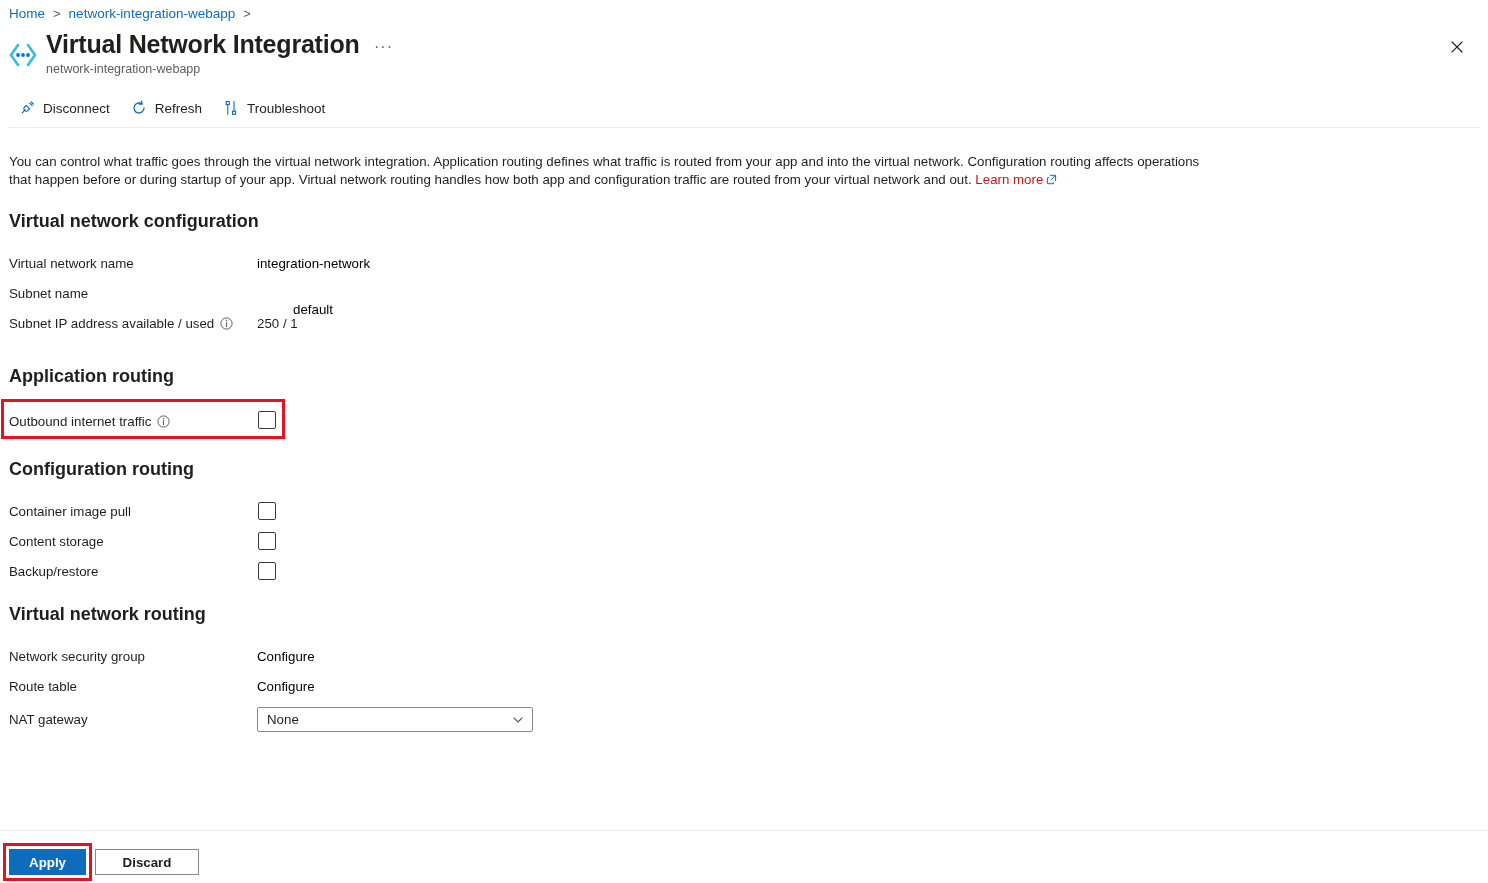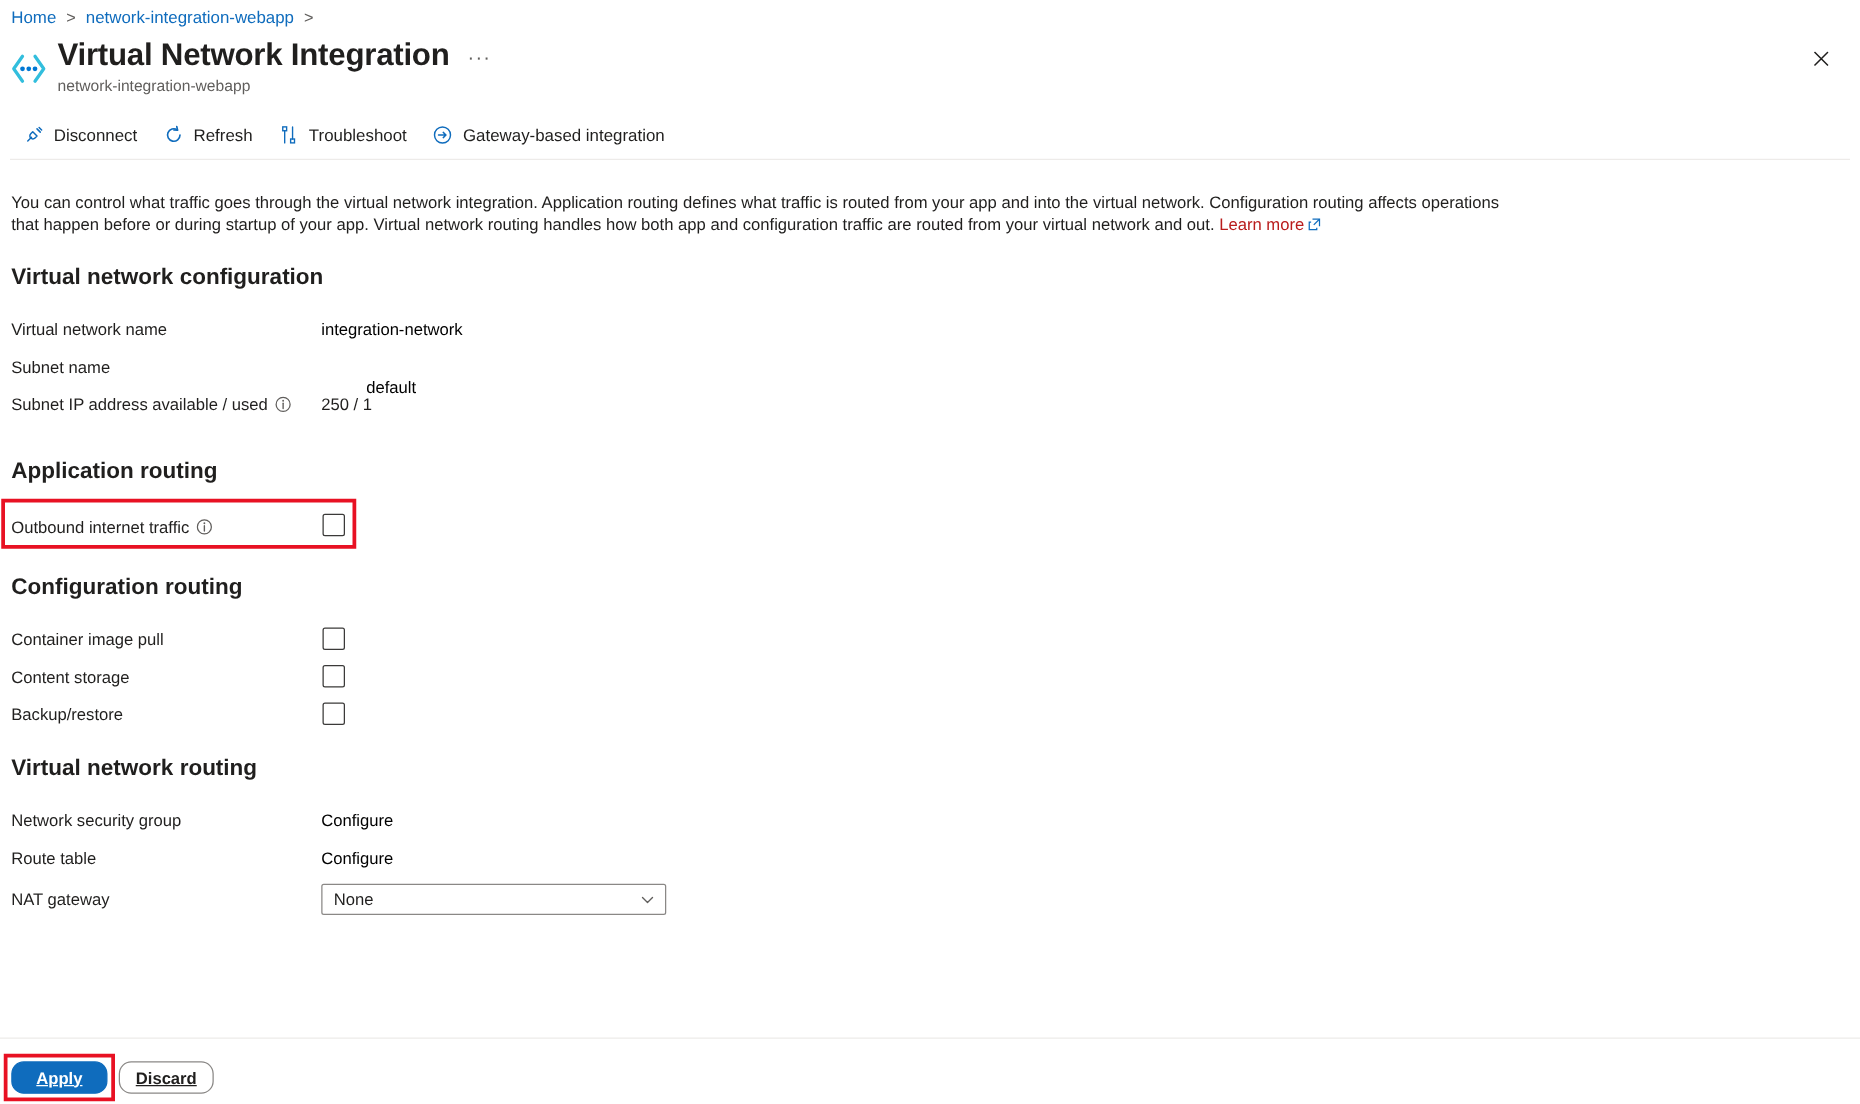--- a/index.html
+++ b/index.html
@@ -220,34 +220,33 @@
   }
   .btn {
     position: absolute;
     height: 26px;
     font-size: 13.3px;
     font-weight: 600;
     display: flex;
     align-items: center;
     justify-content: center;
     cursor: pointer;
-    border-radius: 10px;
+    border-radius: 0;
     font-family: "Liberation Sans", sans-serif;
-    text-decoration: underline;
   }
   .btn-primary {
     left: 9px; top: 849px;
     width: 77px;
     background: #0f6cbd;
     color: #ffffff;
     border: 1px solid #0f6cbd;
   }
   .btn-secondary {
     left: 95px; top: 849px;
-    width: 76px;
+    width: 104px;
     background: #ffffff;
     color: #201f1e;
     border: 1px solid #8a8886;
   }
 </style>
 </head>
 <body>
 
 <div class="breadcrumb">
   <a>Home</a>
@@ -302,29 +301,20 @@
       <svg width="16" height="16" viewBox="0 0 16 16">
         <rect x="3.2" y="1.5" width="3.1" height="3.1" fill="none" stroke="#0f6cbd" stroke-width="1.1"></rect>
         <path d="M4.75 4.6 L4.75 14.3" stroke="#0f6cbd" stroke-width="1.1" stroke-linecap="round"></path>
         <rect x="9.5" y="11.2" width="3.1" height="3.1" fill="none" stroke="#0f6cbd" stroke-width="1.1"></rect>
         <path d="M11.05 11.2 L11.05 1.6" stroke="#0f6cbd" stroke-width="1.1" stroke-linecap="round"></path>
       </svg>
     </span>
     <span>Troubleshoot</span>
   </div>
 
-  <div class="cmd">
-    <span class="ci">
-      <svg width="16" height="16" viewBox="0 0 16 16">
-        <circle cx="8" cy="8" r="6.4" fill="none" stroke="#0f6cbd" stroke-width="1.15"></circle>
-        <path d="M4.8 8 L10.6 8 M8.6 5.9 L10.8 8 L8.6 10.1" fill="none" stroke="#0f6cbd" stroke-width="1.15" stroke-linecap="round" stroke-linejoin="round"></path>
-      </svg>
-    </span>
-    <span>Gateway-based integration</span>
-  </div>
 
 </div>
 
 <div class="divider-top"></div>
 
 <div class="description">
   <span>You can control what traffic goes through the virtual network integration. Application routing defines what traffic is routed from your app and into the virtual network. Configuration routing affects operations that happen before or during startup of your app. Virtual network routing handles how both app and configuration traffic are routed from your virtual network and out. </span><a>Learn more</a><span class="ext-icon"><svg width="11" height="11" viewBox="0 0 11 11">
         <path d="M4 1.3 H9.6 V6.9" fill="none" stroke="#0f6cbd" stroke-width="1"></path>
         <path d="M9.3 1.6 L5.0 5.9" stroke="#0f6cbd" stroke-width="1"></path>
         <path d="M7.4 8.2 V9.7 H1.4 V3.7 H2.9" fill="none" stroke="#0f6cbd" stroke-width="1"></path>

